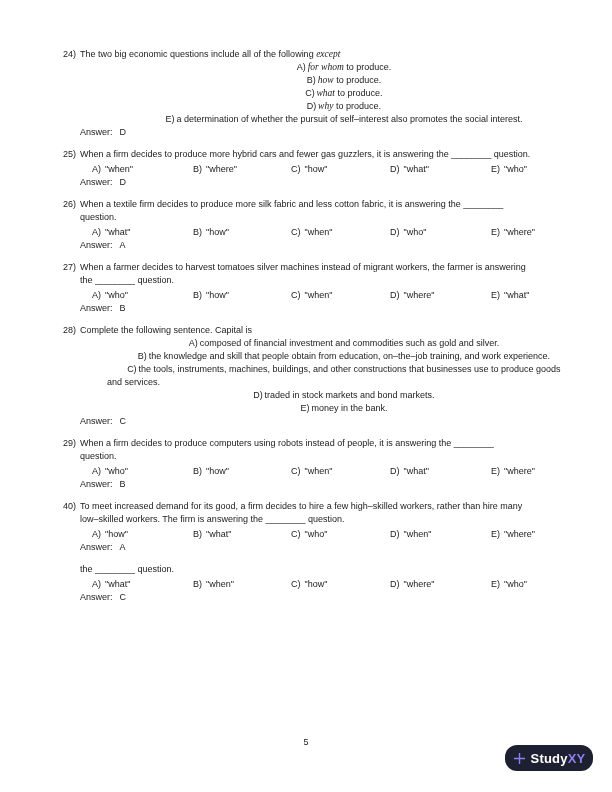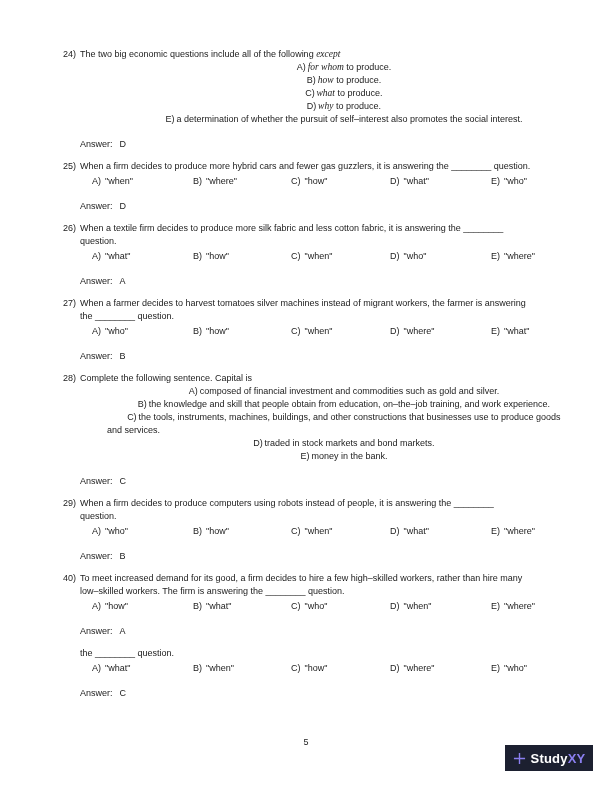--- a/index.html
+++ b/index.html
@@ -25,36 +25,36 @@
   .opt-label { display: inline-block; width: 13px; }
   .opt-cont { padding-left: 44px; }
   .opt-cols { padding-left: 29px; margin-top: 2px; }
   .col { display: inline-block; }
   .col:nth-child(1) { width: 101px; }
   .col:nth-child(2) { width: 98px; }
   .col:nth-child(3) { width: 99px; }
   .col:nth-child(4) { width: 101px; }
   .col:nth-child(5) { width: auto; }
   .col-text { margin-left: 4px; }
-  .answer { padding-left: 17px; margin-top: 12px; }
+  .answer { padding-left: 17px; margin-top: 0; }
   .ans-letter { margin-left: 7px; }
   .it {
     font-family: "Liberation Serif", serif;
     font-style: italic;
     font-size: 9.5px;
   }
   .page-num {
     position: absolute; left: 0; right: 0; bottom: 43px;
     text-align: center;
     line-height: 13px;
   }
   .logo {
     position: absolute; right: 19px; bottom: 21px;
     width: 88px; height: 26px;
-    border-radius: 0;
+    border-radius: 12px;
     background: #1c2030;
     display: flex; align-items: center; justify-content: center;
     gap: 5px;
   }
   .logo-plus { display: flex; align-items: center; color: #8b7ff0; }
   .logo-text {
     font-size: 13px; font-weight: 700; color: #ffffff;
     letter-spacing: 0.2px;
     line-height: 1;
   }

